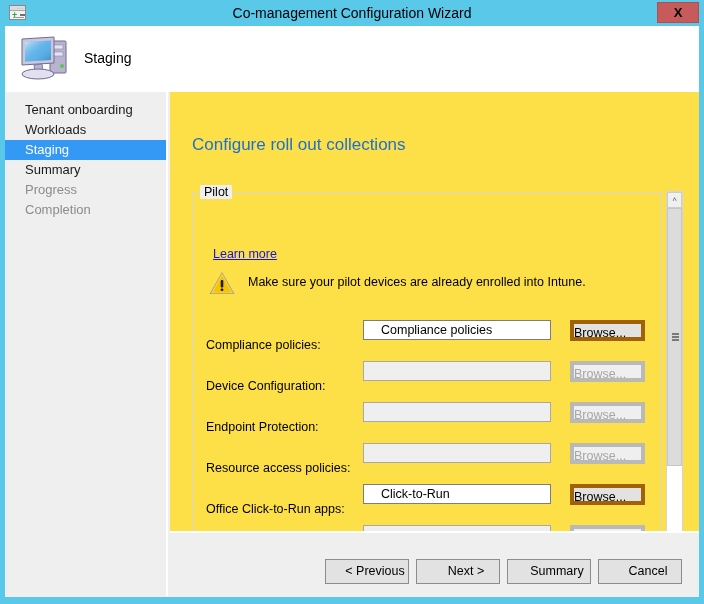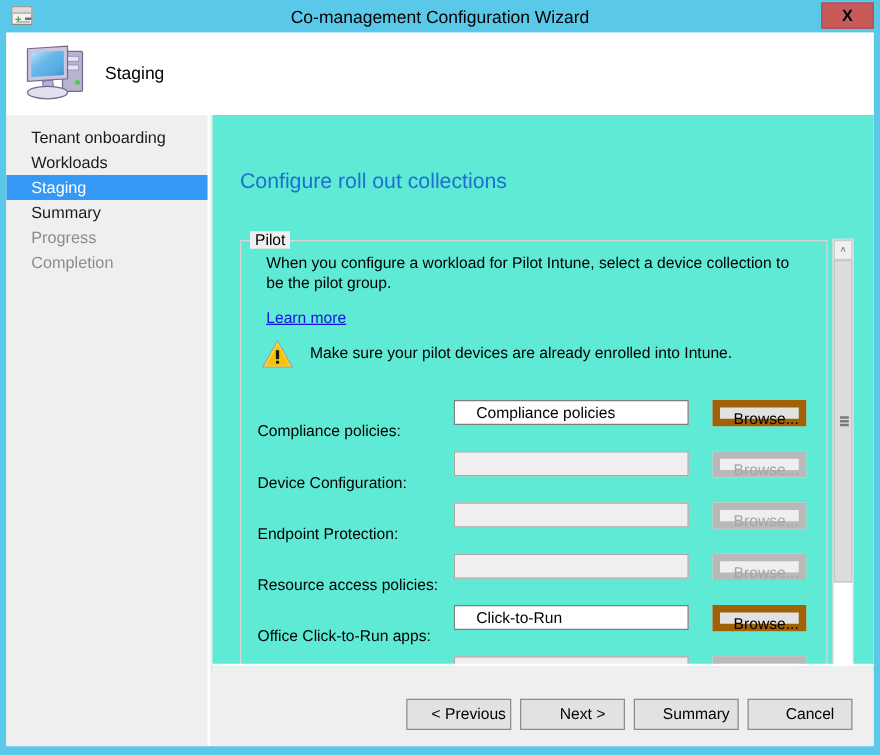--- a/index.html
+++ b/index.html
@@ -161,21 +161,21 @@
     color: #8c8c8c;
     cursor: default;
   }
 
   
   #content {
     position: absolute;
     left: 165px; top: 66px;
     width: 529px;
     height: 445px;
-    background: #5eead4;
+    background: #fde047;
   }
   #content-heading {
     position: absolute;
     left: 22px; top: 43px;
     font-size: 17px;
     color: #1d6fd0;
   }
 
   
   #pilot-group {
@@ -262,25 +262,25 @@
     background: #efefef;
     border-color: #a8a8a8;
     color: #8c8c8c;
   }
   .browse-btn {
     position: absolute;
     left: 400px; top: 0;
     width: 75px; height: 21px;
     box-sizing: border-box;
     background: #e2e2e2;
-    border: 6px solid #a16207;
+    border: 4px solid #a16207;
     font-family: "Liberation Sans", sans-serif;
     font-size: 12.5px;
     color: #000;
-    text-align: right;
+    text-align: left;
     line-height: 19px;
     cursor: pointer;
   }
   .browse-btn.disabled {
     background: #efefef;
     border-color: #b9b9b9;
     color: #a6a6a6;
     cursor: default;
   }
 
@@ -425,21 +425,20 @@
       <div class="nav-item disabled">Completion</div>
     </div>
 
     <div id="content">
 
       <div id="content-heading">Configure roll out collections</div>
 
       <div id="pilot-group"></div>
       <div id="pilot-legend">Pilot</div>
 
-      <div id="pilot-desc">When you configure a workload for Pilot Intune, select a device collection to be the pilot group.</div>
       <div id="learn-more">Learn more</div>
 
       <div id="warn-row">
         <div id="warn-icon">
           <svg width="28" height="26" viewBox="0 0 28 26">
             <path d="M14 2 L26.5 24 L1.5 24 Z" fill="#9e9e9e"></path>
             <path d="M14 3.4 L25 23.2 L3 23.2 Z" fill="#ffd83b"></path>
             <path d="M14 5.6 L23.3 22.4 L4.7 22.4 Z" fill="#f6c400"></path>
             <rect x="12.7" y="10" width="2.6" height="7.4" rx="0.9" fill="#1a1a1a"></rect>
             <rect x="12.7" y="18.6" width="2.6" height="2.4" rx="0.9" fill="#1a1a1a"></rect>

